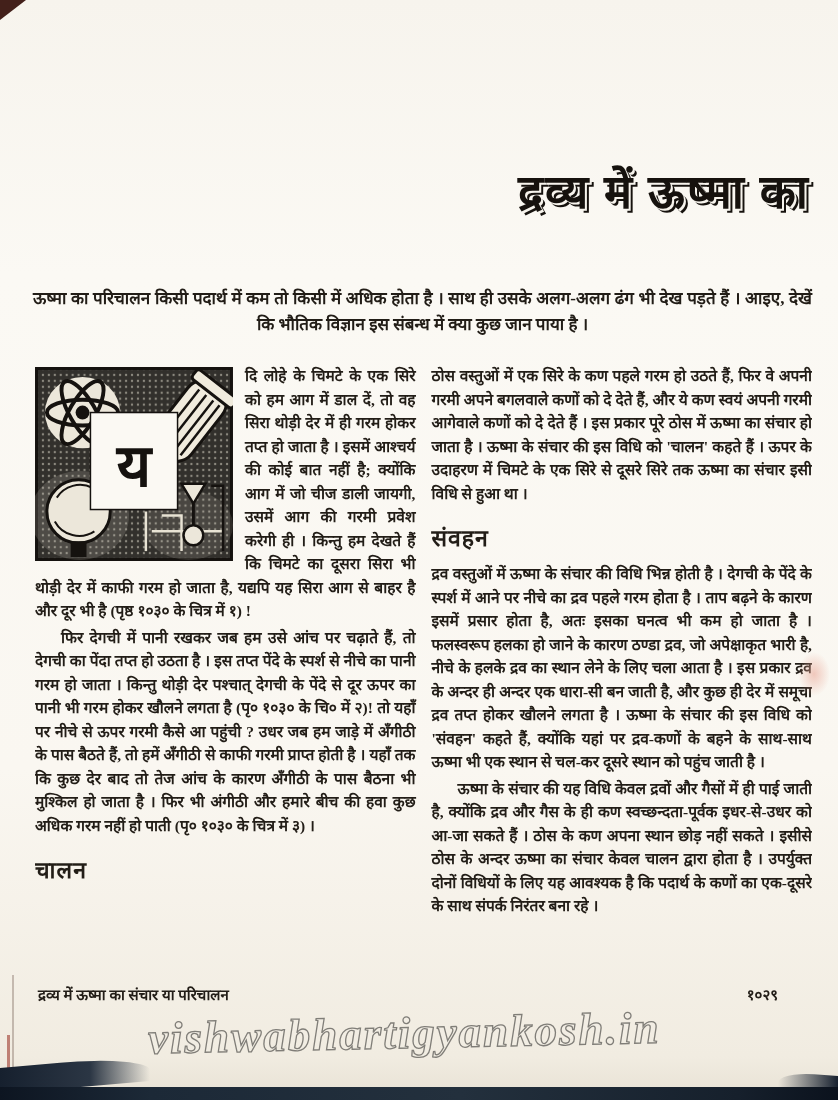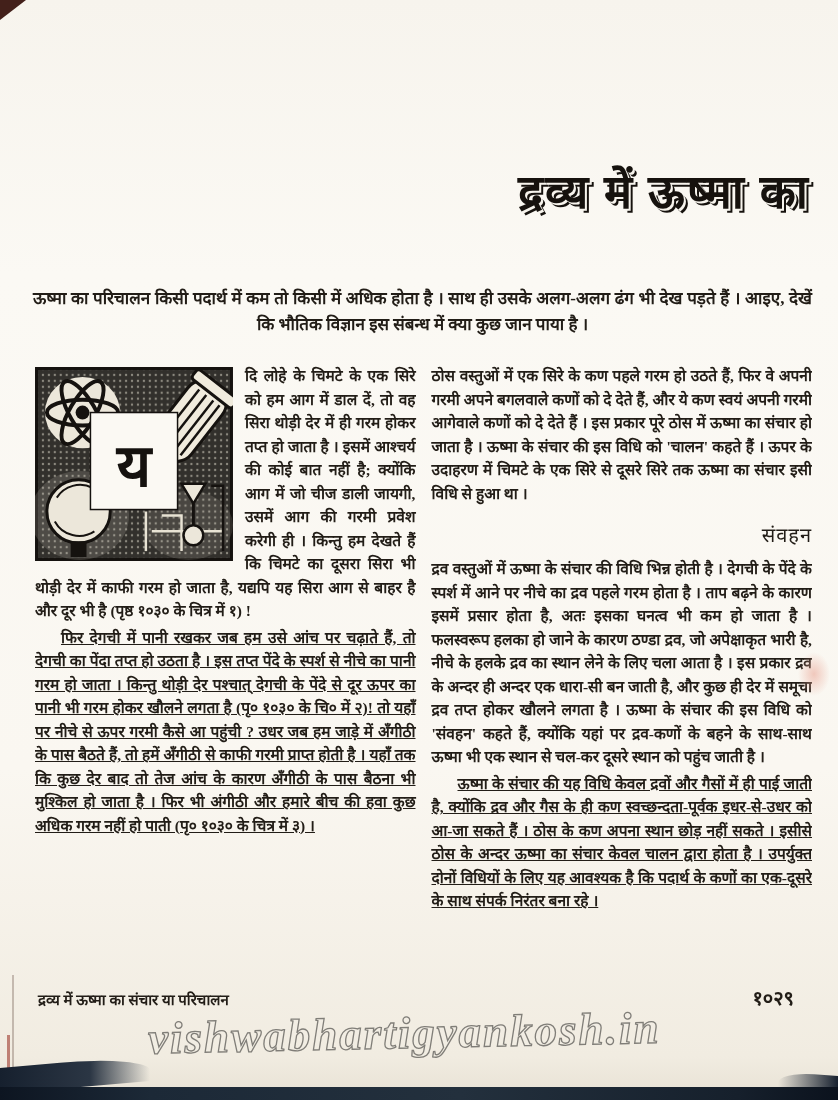--- a/index.html
+++ b/index.html
@@ -45,22 +45,22 @@
     text-align:justify;text-align-last:center;
   }
   
   .cols{
     position:absolute;top:364px;left:35px;right:26px;height:676px;overflow:hidden;
     display:flex;gap:16px;
   }
   .col{flex:1 1 0;min-width:0;}
   .para{margin:0 0 3px 0;font-size:15.5px;line-height:23.5px;font-weight:600;
     text-align:justify;}
-  .indent{text-indent:26px;text-decoration:underline;}
-  .subhead{margin:16px 0 9px 0;text-align:right;font-size:20px;font-weight:400;
+  .indent{text-indent:26px;}
+  .subhead{margin:16px 0 9px 0;text-align:left;font-size:23px;font-weight:700;
     letter-spacing:1px;}
   
   .illus{
     float:left;width:198px;height:194px;margin:3px 12px 4px 0;
   }
   .illus svg{display:block;width:100%;height:100%;}
   
   .watermark{
     position:absolute;left:148px;top:1006px;width:620px;
     font-style:italic;font-size:45px;letter-spacing:2px;font-weight:bold;
@@ -68,21 +68,21 @@
     -webkit-text-stroke:1.3px rgba(90,88,84,0.75);
     transform:rotate(-1.2deg);
     white-space:nowrap;pointer-events:none;
   }
   
   .footer{
     position:absolute;left:38px;right:44px;top:984px;
     display:flex;justify-content:space-between;align-items:baseline;
   }
   .running-title{font-size:15px;font-weight:600;}
-  .page-number{font-size:20px;font-weight:600;margin-right:0;}
+  .page-number{font-size:15px;font-weight:600;margin-right:16px;}
 </style>
 </head>
 <body>
 
 <div class="page">
 
   <div class="corner-tl"></div>
 
   <h1 class="title"><span>द्रव्य में ऊष्मा का</span><br></h1>
 
@@ -143,20 +143,21 @@
 
           <g>
             <rect x="56" y="46" width="88" height="98" fill="#fbf9f3" stroke="#15120f" stroke-width="1.5"></rect>
             <text x="100" y="120" text-anchor="middle" font-size="60" font-weight="bold" fill="#15120f" font-family="Liberation Serif, DejaVu Serif, serif">य</text>
           </g>
         </svg>
       </div>
 
       <p class="para">दि लोहे के चिमटे के एक सिरे को हम आग में डाल दें, तो वह सिरा थोड़ी देर में ही गरम होकर तप्त हो जाता है । इसमें आश्चर्य की कोई बात नहीं है; क्योंकि आग में जो चीज डाली जायगी, उसमें आग की गरमी प्रवेश करेगी ही । किन्तु हम देखते हैं कि चिमटे का दूसरा सिरा भी थोड़ी देर में काफी गरम हो जाता है, यद्यपि यह सिरा आग से बाहर है और दूर भी है (पृष्ठ १०३० के चित्र में १) !</p>
       <p class="para indent">फिर देगची में पानी रखकर जब हम उसे आंच पर चढ़ाते हैं, तो देगची का पेंदा तप्त हो उठता है । इस तप्त पेंदे के स्पर्श से नीचे का पानी गरम हो जाता । किन्तु थोड़ी देर पश्चात् देगची के पेंदे से दूर ऊपर का पानी भी गरम होकर खौलने लगता है (पृ० १०३० के चि० में २)! तो यहाँ पर नीचे से ऊपर गरमी कैसे आ पहुंची ? उधर जब हम जाड़े में अँगीठी के पास बैठते हैं, तो हमें अँगीठी से काफी गरमी प्राप्त होती है । यहाँ तक कि कुछ देर बाद तो तेज आंच के कारण अँगीठी के पास बैठना भी मुश्किल हो जाता है । फिर भी अंगीठी और हमारे बीच की हवा कुछ अधिक गरम नहीं हो पाती (पृ० १०३० के चित्र में ३) ।</p>
+      <h3 class="subhead">चालन</h3>
     </div>
 
     <div class="col">
       <p class="para">ठोस वस्तुओं में एक सिरे के कण पहले गरम हो उठते हैं, फिर वे अपनी गरमी अपने बगलवाले कणों को दे देते हैं, और ये कण स्वयं अपनी गरमी आगेवाले कणों को दे देते हैं । इस प्रकार पूरे ठोस में ऊष्मा का संचार हो जाता है । ऊष्मा के संचार की इस विधि को 'चालन' कहते हैं । ऊपर के उदाहरण में चिमटे के एक सिरे से दूसरे सिरे तक ऊष्मा का संचार इसी विधि से हुआ था ।</p>
       <h3 class="subhead">संवहन</h3>
       <p class="para">द्रव वस्तुओं में ऊष्मा के संचार की विधि भिन्न होती है । देगची के पेंदे के स्पर्श में आने पर नीचे का द्रव पहले गरम होता है । ताप बढ़ने के कारण इसमें प्रसार होता है, अतः इसका घनत्व भी कम हो जाता है । फलस्वरूप हलका हो जाने के कारण ठण्डा द्रव, जो अपेक्षाकृत भारी है, नीचे के हलके द्रव का स्थान लेने के लिए चला आता है । इस प्रकार द्रव के अन्दर ही अन्दर एक धारा-सी बन जाती है, और कुछ ही देर में समूचा द्रव तप्त होकर खौलने लगता है । ऊष्मा के संचार की इस विधि को 'संवहन' कहते हैं, क्योंकि यहां पर द्रव-कणों के बहने के साथ-साथ ऊष्मा भी एक स्थान से चल-कर दूसरे स्थान को पहुंच जाती है ।</p>
       <p class="para indent">ऊष्मा के संचार की यह विधि केवल द्रवों और गैसों में ही पाई जाती है, क्योंकि द्रव और गैस के ही कण स्वच्छन्दता-पूर्वक इधर-से-उधर को आ-जा सकते हैं । ठोस के कण अपना स्थान छोड़ नहीं सकते । इसीसे ठोस के अन्दर ऊष्मा का संचार केवल चालन द्वारा होता है । उपर्युक्त दोनों विधियों के लिए यह आवश्यक है कि पदार्थ के कणों का एक-दूसरे के साथ संपर्क निरंतर बना रहे ।</p>
     </div>
 
   </div>

